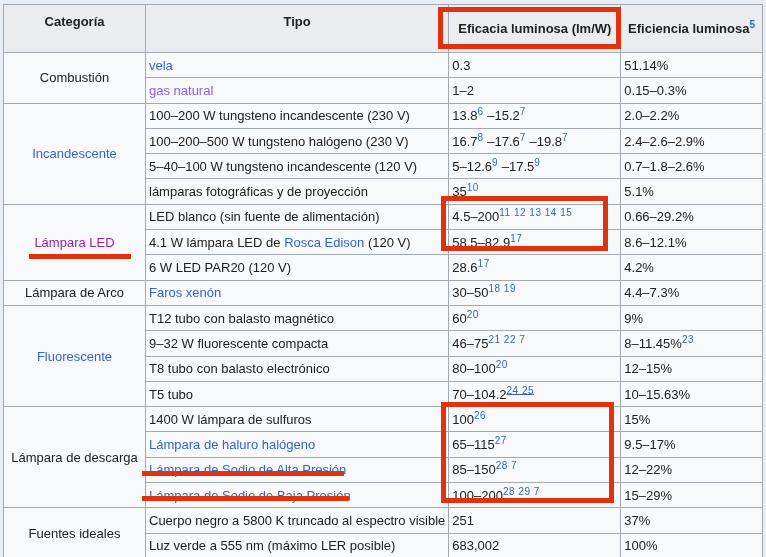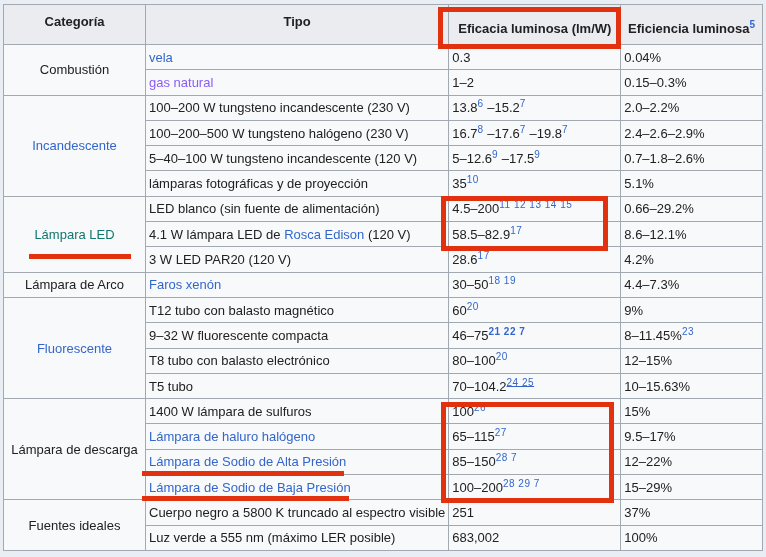--- a/index.html
+++ b/index.html
@@ -21,21 +21,21 @@
   table.wikitable th, table.wikitable td{
     border:1px solid #a2a9b1;
     overflow:hidden;
   }
   table.wikitable th{
     background:#eaecf0;
     font-weight:bold;
     text-align:center;
     vertical-align:top;
     padding:9px 3px 1px 3px;
-    height:40px;
+    height:48px;
     box-sizing:border-box;
   }
   table.wikitable th.low{padding-top:16px;}
   tr.data{height:25.3px;}
   td{padding:1px 3px;vertical-align:middle;white-space:nowrap;}
   td.cat{text-align:center;}
   td.val{text-align:left;}
   a.lnk{color:#3366cc;text-decoration:none;cursor:pointer;}
   sup.ref{color:#3366cc;font-size:10px;line-height:0;cursor:pointer;}
   sup.ref{letter-spacing:0.5px;}
@@ -76,21 +76,21 @@
           <th>Tipo</th>
           <th class="low">Eficacia luminosa (lm/W)</th>
           <th class="low">Eficiencia luminosa<sup class="ref" style="color: rgb(51, 102, 204);">5</sup></th>
         </tr>
       </thead>
       <tbody>
         <tr class="data">
           <td class="cat" rowspan="2">Combustión</td>
           <td class="val"><a class="lnk" style="color: rgb(51, 102, 204);">vela</a></td>
           <td class="val">0.3</td>
-          <td class="val">0.04%</td>
+          <td class="val">51.14%</td>
         </tr>
         <tr class="data">
           <td class="val"><a class="lnk" style="color: #8b5cf6;">gas natural</a></td>
           <td class="val">1–2</td>
           <td class="val">0.15–0.3%</td>
         </tr>
         <tr class="data">
           <td class="cat" rowspan="4"><a class="lnk" style="color: rgb(51, 102, 204);">Incandescente</a></td>
           <td class="val">100–200 W tungsteno incandescente (230 V)</td>
           <td class="val">13.8<sup class="ref" style="color: rgb(51, 102, 204);">6</sup> –15.2<sup class="ref" style="color: rgb(51, 102, 204);">7</sup></td>
@@ -105,50 +105,50 @@
           <td class="val">5–40–100 W tungsteno incandescente (120 V)</td>
           <td class="val">5–12.6<sup class="ref" style="color: rgb(51, 102, 204);">9</sup> –17.5<sup class="ref" style="color: rgb(51, 102, 204);">9</sup></td>
           <td class="val">0.7–1.8–2.6%</td>
         </tr>
         <tr class="data">
           <td class="val">lámparas fotográficas y de proyección</td>
           <td class="val">35<sup class="ref" style="color: rgb(51, 102, 204);">10</sup></td>
           <td class="val">5.1%</td>
         </tr>
         <tr class="data">
-          <td class="cat" rowspan="3"><a class="lnk" style="color: #0f766e;">Lámpara LED</a></td>
+          <td class="cat" rowspan="3"><a class="lnk" style="color: #a21caf;">Lámpara LED</a></td>
           <td class="val">LED blanco (sin fuente de alimentación)</td>
           <td class="val">4.5–200<sup class="ref" style="color: rgb(51, 102, 204);">11 12 13 14 15</sup></td>
           <td class="val">0.66–29.2%</td>
         </tr>
         <tr class="data">
           <td class="val">4.1 W lámpara LED de <a class="lnk" style="color: rgb(51, 102, 204);">Rosca Edison</a> (120 V)</td>
           <td class="val">58.5–82.9<sup class="ref" style="color: rgb(51, 102, 204);">17</sup></td>
           <td class="val">8.6–12.1%</td>
         </tr>
         <tr class="data">
-          <td class="val">3 W LED PAR20 (120 V)</td>
+          <td class="val">6 W LED PAR20 (120 V)</td>
           <td class="val">28.6<sup class="ref" style="color: rgb(51, 102, 204); text-align: right;">17</sup></td>
           <td class="val">4.2%</td>
         </tr>
         <tr class="data">
           <td class="cat" rowspan="1">Lámpara de Arco</td>
           <td class="val"><a class="lnk" style="color: rgb(51, 102, 204);">Faros xenón</a></td>
           <td class="val">30–50<sup class="ref" style="color: rgb(51, 102, 204);">18 19</sup></td>
           <td class="val">4.4–7.3%</td>
         </tr>
         <tr class="data">
           <td class="cat" rowspan="4"><a class="lnk" style="color: rgb(51, 102, 204);">Fluorescente</a></td>
           <td class="val">T12 tubo con balasto magnético</td>
           <td class="val">60<sup class="ref" style="color: rgb(51, 102, 204);">20</sup></td>
           <td class="val">9%</td>
         </tr>
         <tr class="data">
           <td class="val">9–32 W fluorescente compacta</td>
-          <td class="val">46–75<sup class="ref" style="color: rgb(51, 102, 204); font-weight: bold;">21 22 7</sup></td>
+          <td class="val">46–75<sup class="ref" style="color: rgb(51, 102, 204);">21 22 7</sup></td>
           <td class="val">8–11.45%<sup class="ref" style="color: rgb(51, 102, 204);">23</sup></td>
         </tr>
         <tr class="data">
           <td class="val">T8 tubo con balasto electrónico</td>
           <td class="val">80–100<sup class="ref" style="color: rgb(51, 102, 204);">20</sup></td>
           <td class="val">12–15%</td>
         </tr>
         <tr class="data">
           <td class="val">T5 tubo</td>
           <td class="val">70–104.2<sup class="ref" style="color: rgb(51, 102, 204); text-decoration: underline;">24 25</sup></td>

